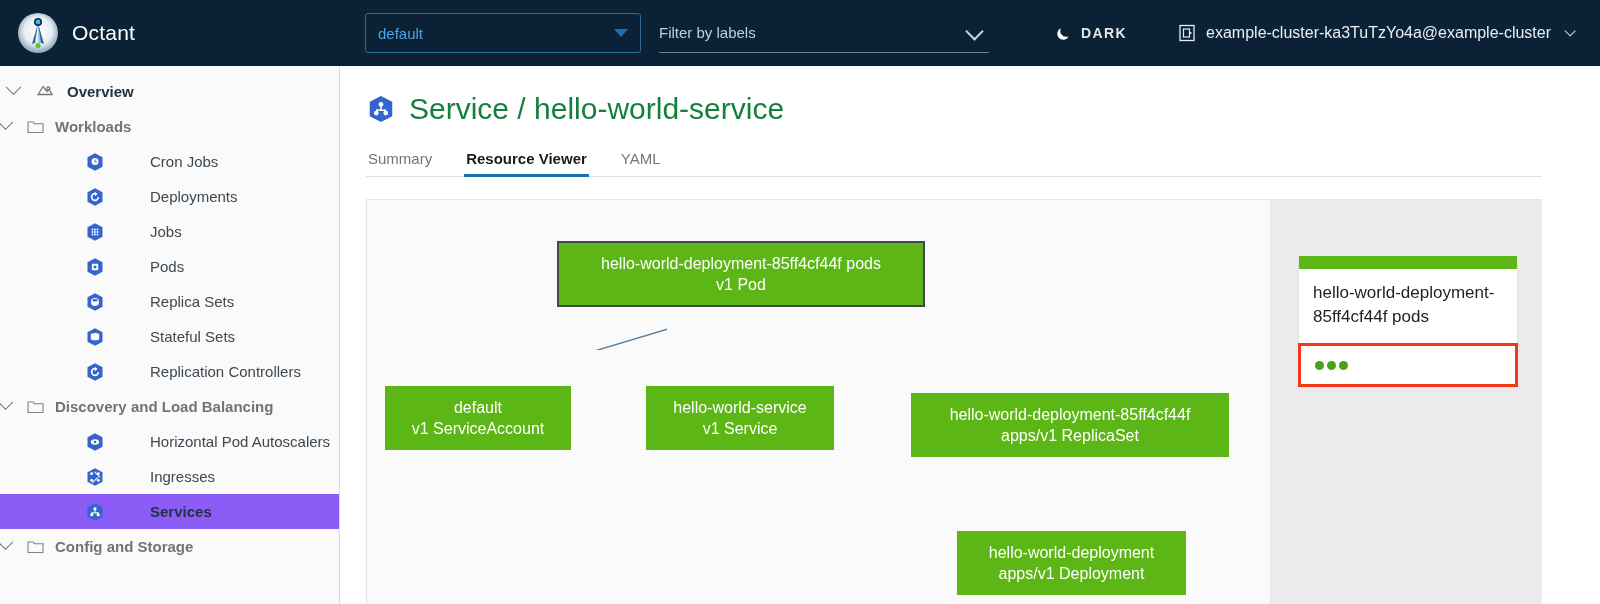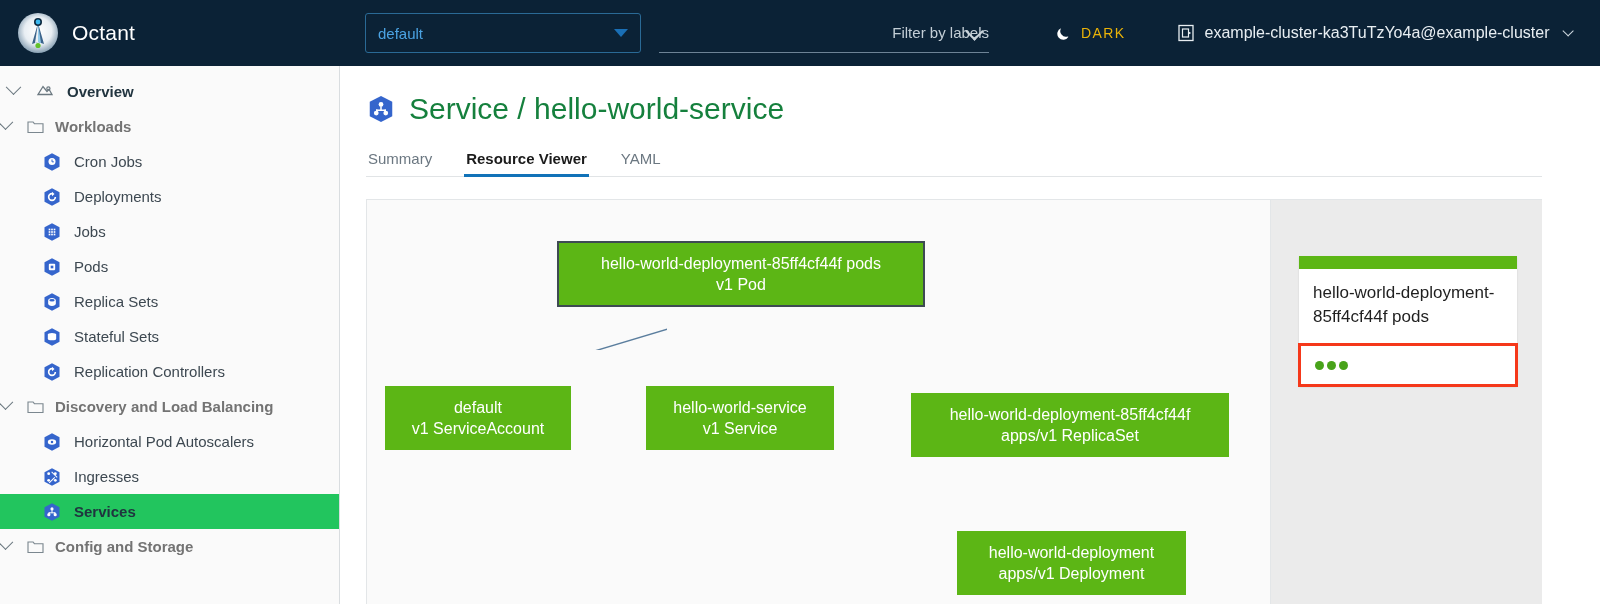--- a/index.html
+++ b/index.html
@@ -36,32 +36,32 @@
     font-size: 15px; position: relative;
   }
   .ns-select .caret {
     position: absolute; right: 12px; top: 50%; transform: translateY(-50%);
     width: 0; height: 0; border-left: 7px solid transparent;
     border-right: 7px solid transparent; border-top: 8px solid #1a6fb5;
   }
   .lbl-filter {
     width: 330px; height: 40px; margin-left: 18px;
     border-bottom: 1px solid #6d8396; color: #c3ced6;
-    display: flex; align-items: center; font-size: 15px; position: relative; justify-content: flex-end;
+    display: flex; align-items: center; font-size: 15px; position: relative;
   }
   .lbl-filter .chev {
     position: absolute; right: 8px; top: 12px;
     width: 13px; height: 13px; border-right: 2px solid #c9d3da;
     border-bottom: 2px solid #c9d3da; transform: rotate(45deg);
   }
 
   .theme-toggle {
     display: flex; align-items: center; gap: 9px;
-    margin-left: 66px; color: #eab308;
-    font-size: 14px; font-weight: normal; letter-spacing: 1.4px;
+    margin-left: 66px; color: #e5e5e5;
+    font-size: 14px; font-weight: bold; letter-spacing: 1.4px;
   }
   .cluster-sel {
     display: flex; align-items: center; gap: 10px;
     margin-left: 52px; color: #e8eef2; font-size: 16px;
   }
   .cluster-sel .chev-sm {
     width: 8px; height: 8px; border-right: 1.6px solid #cfd9e0;
     border-bottom: 1.6px solid #cfd9e0; transform: rotate(45deg) translateY(-3px);
     margin-left: 3px;
   }
@@ -74,22 +74,22 @@
     width: 340px; flex: 0 0 340px; background: #fafafa;
     border-right: 1px solid #d9dde0; padding-top: 8px;
     overflow: hidden;
   }
   .nav-row {
     display: flex; align-items: center; height: 35px;
     font-size: 15px; color: #3d4851; white-space: nowrap;
   }
   .nav-row.lvl0 { padding-left: 8px; font-weight: bold; color: #21343f; }
   .nav-row.lvl1 { font-weight: bold; color: #737373; }
-  .nav-row.lvl2 { padding-left: 42px; }
-  .nav-row.selected { background: #22c55e; font-weight: bold; color: #20343f; }
+  .nav-row.lvl2 { padding-left: 85px; gap: 33px; }
+  .nav-row.selected { background: #8b5cf6; font-weight: bold; color: #20343f; }
   .twisty {
     width: 11px; height: 11px; border-right: 1.8px solid #6b7880;
     border-bottom: 1.8px solid #6b7880; transform: rotate(45deg) translate(-3px,-3px);
     margin-right: 16px; flex: 0 0 auto;
   }
   .nav-icon { width: 20px; height: 20px; margin-right: 12px; flex: 0 0 auto; display:block; }
   .folder-icon { width: 17px; height: 15px; margin-right: 11px; flex: 0 0 auto; }
 
   
   .main {

